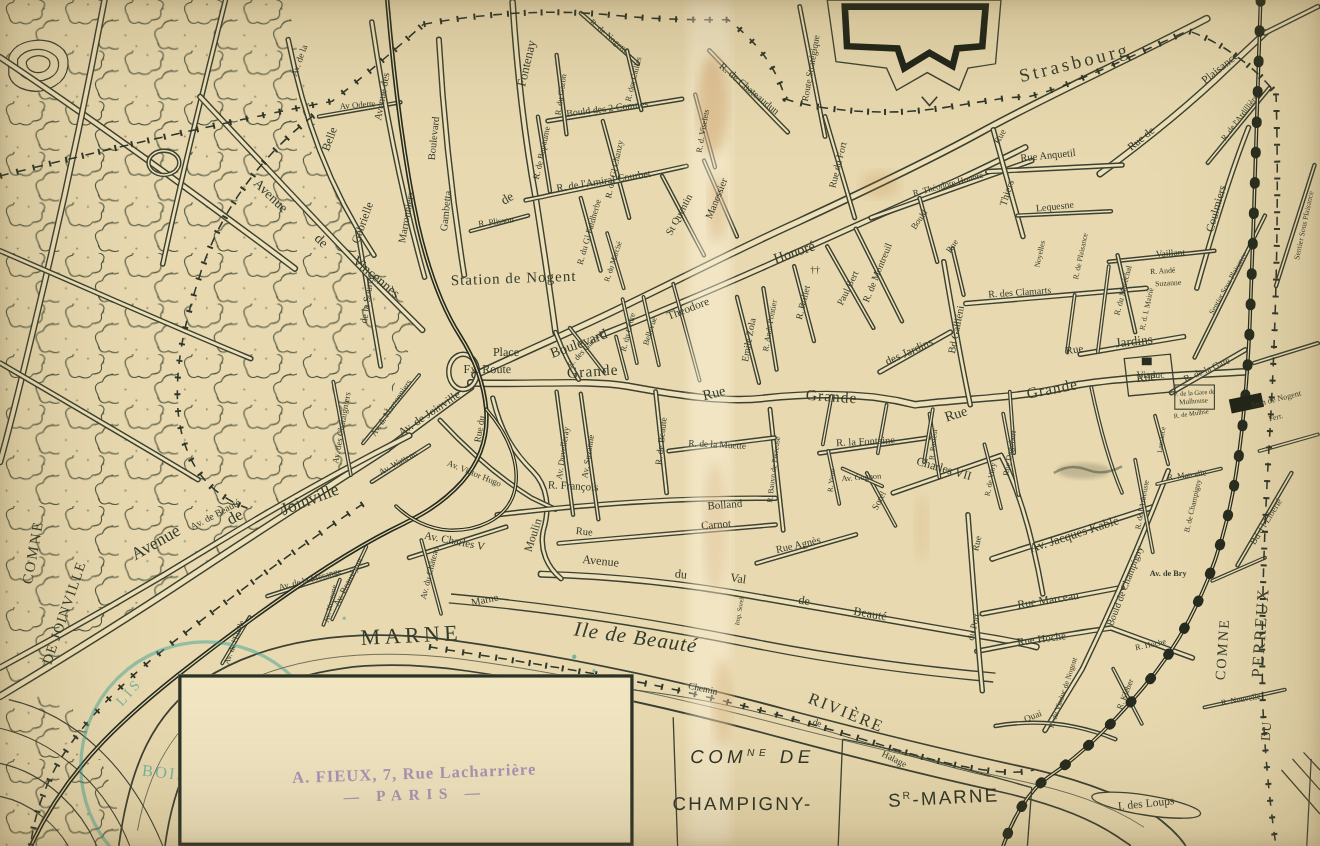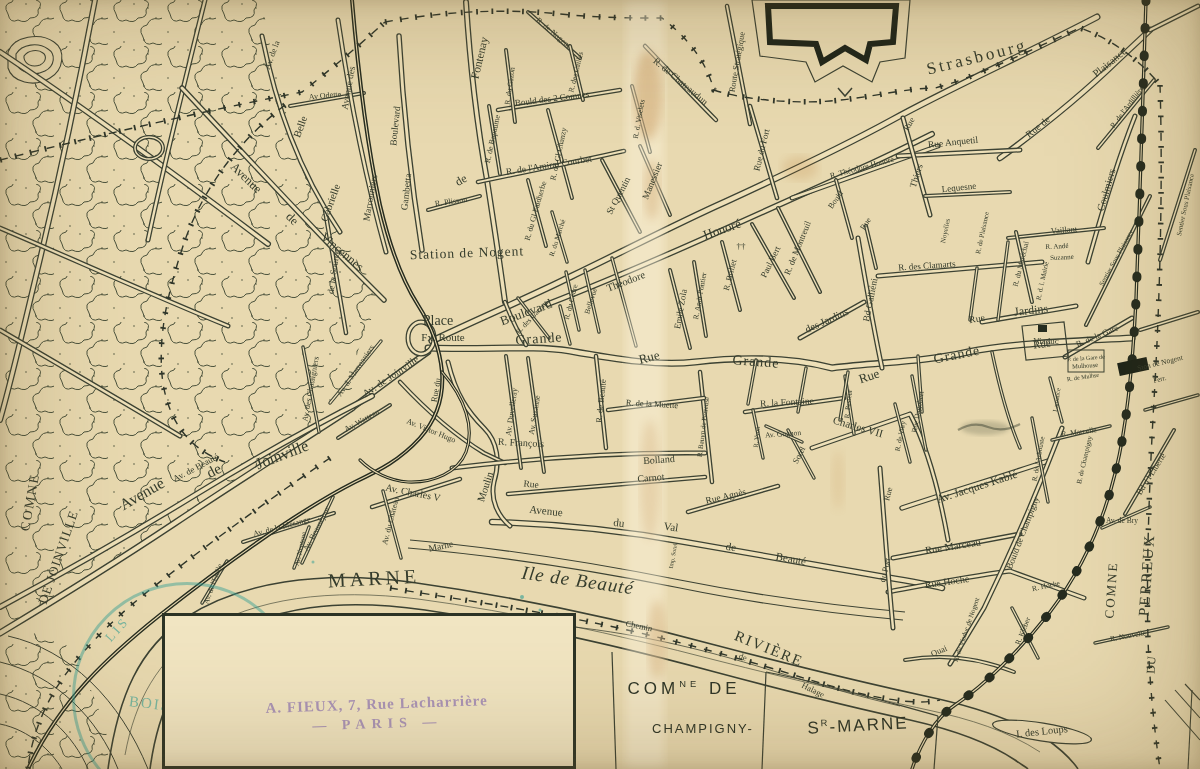--- a/index.html
+++ b/index.html
@@ -19,22 +19,22 @@
   #title-text sup{font-size:.55em;}
   #stamp{position:absolute;left:62px;top:80px;width:300px;text-align:center;
       transform:rotate(-2deg);color:#9b83b5;opacity:.82;
       font-family:"Liberation Serif",serif;font-weight:bold;}
   #stamp .s1{font-size:15px;letter-spacing:1px;}
   #stamp .s2{font-size:14px;letter-spacing:6px;margin-top:3px;}
   
   .champ{position:absolute;color:#2e3527;font-family:"Liberation Sans",sans-serif;
       font-weight:400;text-align:center;}
   .champ sup{font-size:.55em;}
-  #champ1{left:604px;top:679px;width:160px;font-size:17px;letter-spacing:4px;}
-  #champ2{left:608px;top:721px;width:190px;font-size:13px;letter-spacing:2px;}
+  #champ1{left:604px;top:679px;width:160px;font-size:17px;letter-spacing:4px;font-style:italic;}
+  #champ2{left:580px;top:721px;width:190px;font-size:17px;letter-spacing:2px;}
   #champ3{left:778px;top:716px;width:160px;font-size:17px;letter-spacing:2px;transform:rotate(-3deg);}
   
   #postmark{position:absolute;left:72px;top:582px;width:224px;height:224px;border-radius:50%;
       border:3px solid #2e9e94;opacity:.45;pointer-events:none;}
 </style>
 </head>
 <body>
 
 <div id="page">
 
@@ -415,21 +415,21 @@
       <span class="ml" style="left: 196px; top: 468px; font-size: 9px; transform: translate(-50%, -50%) rotate(-28deg);">Av. de Beauté</span>
       <span class="ml" style="left: 213px; top: 584px; font-size: 7.5px; transform: translate(-50%, -50%) rotate(-70deg);">Av. de l'Etoile</span>
       <span class="ml" style="left: 282px; top: 527px; font-size: 8px; transform: translate(-50%, -50%) rotate(-15deg);">Av. de la Mésange</span>
       <span class="ml" style="left: 317px; top: 529px; font-size: 8px; transform: translate(-50%, -50%) rotate(-63deg);">Av. Beauséjour</span>
       <span class="ml" style="left: 301px; top: 549px; font-size: 7px; transform: translate(-50%, -50%) rotate(-78deg);">Av. Neptune</span>
       <span class="ml" style="left: 362px; top: 421px; font-size: 8px; transform: translate(-50%, -50%) rotate(-29deg);">Av. Watteau</span>
       <span class="ml" style="left: 391px; top: 521px; font-size: 8px; transform: translate(-50%, -50%) rotate(-76deg);">Av. du Château</span>
       <span class="ml" style="left: 311px; top: 389px; font-size: 8px; transform: translate(-50%, -50%) rotate(-80deg);">Av. des Chataigniers</span>
       <span class="ml" style="left: 356px; top: 371px; font-size: 8px; transform: translate(-50%, -50%) rotate(-56deg);">Av. d. Marronniers</span>
       <span class="ml" style="left: 391px; top: 377px; font-size: 10.5px; transform: translate(-50%, -50%) rotate(-34deg);">Av. de Joinville</span>
-      <span class="ml" style="left: 438px; top: 321px; font-size: 14px; transform: translate(-50%, -50%) rotate(0deg); text-align: right;">Place</span>
+      <span class="ml" style="left: 460px; top: 321px; font-size: 11px; transform: translate(-50%, -50%) rotate(0deg); text-align: right;">Place</span>
       <span class="ml" style="left: 443px; top: 337px; font-size: 11px; transform: translate(-50%, -50%) rotate(0deg);">Fx. Route</span>
       <span class="ml" style="left: 467px; top: 253px; font-size: 13.5px; transform: translate(-50%, -50%) rotate(-2deg); letter-spacing: 1px;">Station de Nogent</span>
       <span class="ml" style="left: 436px; top: 390px; font-size: 8.5px; transform: translate(-50%, -50%) rotate(-80deg);">Rue du</span>
       <span class="ml" style="left: 486px; top: 487px; font-size: 10.5px; transform: translate(-50%, -50%) rotate(-72deg);">Moulin</span>
       <span class="ml" style="left: 431px; top: 431px; font-size: 8px; transform: translate(-50%, -50%) rotate(22deg);">Av. Victor Hugo</span>
       <span class="ml" style="left: 512px; top: 412px; font-size: 8px; transform: translate(-50%, -50%) rotate(-82deg);">Av. Duvelleray</span>
       <span class="ml" style="left: 535px; top: 415px; font-size: 8px; transform: translate(-50%, -50%) rotate(-81deg);">Av. Suzanne</span>
       <span class="ml" style="left: 480px; top: 58px; font-size: 11.5px; transform: translate(-50%, -50%) rotate(-77deg);">Fontenay</span>
       <span class="ml" style="left: 461px; top: 180px; font-size: 12px; transform: translate(-50%, -50%) rotate(-30deg);">de</span>
       <span class="ml" style="left: 510px; top: 86px; font-size: 7.5px; transform: translate(-50%, -50%) rotate(-82deg);">R. du Gazon</span>
@@ -495,21 +495,21 @@
       <span class="ml" style="left: 827px; top: 321px; font-size: 10.5px; transform: translate(-50%, -50%) rotate(-24deg);">des Jardins</span>
       <span class="ml" style="left: 871px; top: 300px; font-size: 9.5px; transform: translate(-50%, -50%) rotate(-79deg);">Bd Galliéni</span>
       <span class="ml" style="left: 1046px; top: 341px; font-size: 9px; transform: translate(-50%, -50%) rotate(0deg);">Viaduc</span>
       <span class="ml" style="left: 1097px; top: 336px; font-size: 8.5px; transform: translate(-50%, -50%) rotate(-23deg);">R. de la Gare</span>
       <span class="ml" style="left: 1086px; top: 358px; font-size: 6px; transform: translate(-50%, -50%) rotate(-4deg);">P. de la Gare de</span>
       <span class="ml" style="left: 1085px; top: 366px; font-size: 6.5px; transform: translate(-50%, -50%) rotate(-4deg);">Mulhouse</span>
       <span class="ml" style="left: 1083px; top: 377px; font-size: 6px; transform: translate(-50%, -50%) rotate(-8deg);">R. de Mulhse</span>
       <span class="ml" style="left: 1160px; top: 363px; font-size: 7.5px; transform: translate(-50%, -50%) rotate(-14deg);">Ston de Nogent</span>
       <span class="ml" style="left: 1160px; top: 380px; font-size: 7px; transform: translate(-50%, -50%) rotate(-14deg);">Ferr.</span>
       <span class="ml" style="left: 1151px; top: 474px; font-size: 8.5px; transform: translate(-50%, -50%) rotate(-58deg);">Bd d l Liberté</span>
-      <span class="ml" style="left: 1122px; top: 521px; font-size: 7.5px; transform: translate(-50%, -50%) rotate(0deg);">Av. de Bry</span>
+      <span class="ml" style="left: 1062px; top: 521px; font-size: 7.5px; transform: translate(-50%, -50%) rotate(0deg); font-weight: bold;">Av. de Bry</span>
       <span class="ml" style="left: 1111px; top: 590px; font-size: 13px; transform: translate(-50%, -50%) rotate(-86deg); letter-spacing: 2px;">COMNE</span>
       <span class="ml" style="left: 1147px; top: 575px; font-size: 15px; transform: translate(-50%, -50%) rotate(-86deg); letter-spacing: 2px;">PERREUX</span>
       <span class="ml" style="left: 1151px; top: 665px; font-size: 12px; transform: translate(-50%, -50%) rotate(-86deg);">DU</span>
       <span class="ml" style="left: 1128px; top: 636px; font-size: 7.5px; transform: translate(-50%, -50%) rotate(-10deg);">R. Nouvelle</span>
       <span class="ml" style="left: 977px; top: 487px; font-size: 11.5px; transform: translate(-50%, -50%) rotate(-18deg);">Av. Jacques Kablé</span>
       <span class="ml" style="left: 953px; top: 547px; font-size: 10.5px; transform: translate(-50%, -50%) rotate(-9deg);">Rue Marceau</span>
       <span class="ml" style="left: 947px; top: 582px; font-size: 10px; transform: translate(-50%, -50%) rotate(-8deg);">Rue Hoche</span>
       <span class="ml" style="left: 1046px; top: 586px; font-size: 7.5px; transform: translate(-50%, -50%) rotate(-12deg);">R. Hoche</span>
       <span class="ml" style="left: 1023px; top: 533px; font-size: 9px; transform: translate(-50%, -50%) rotate(-69deg);">Bould de Champigny</span>
       <span class="ml" style="left: 1085px; top: 460px; font-size: 7px; transform: translate(-50%, -50%) rotate(-77deg);">B. de Champigny</span>

